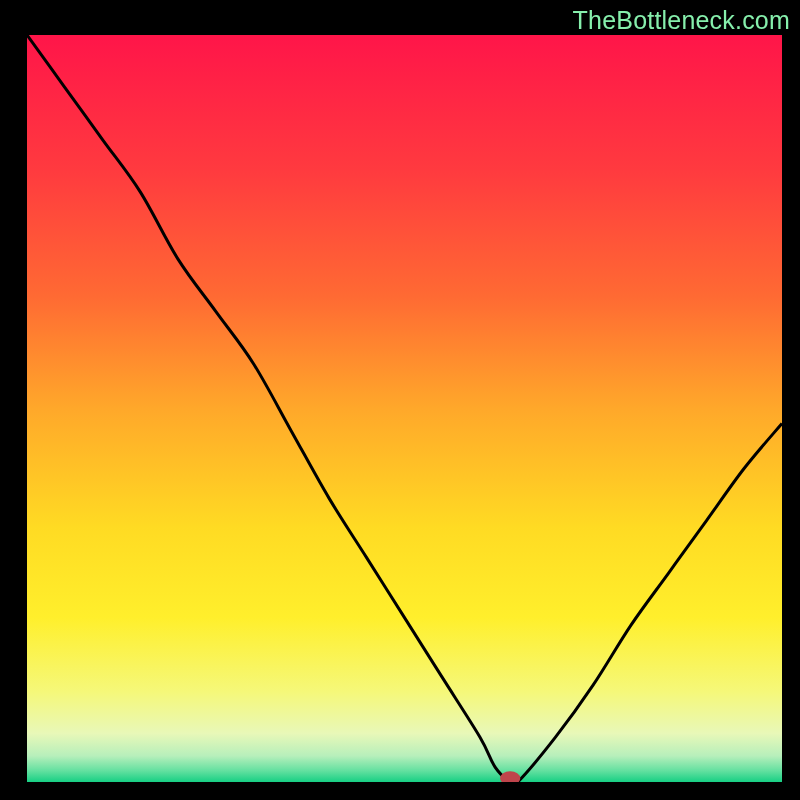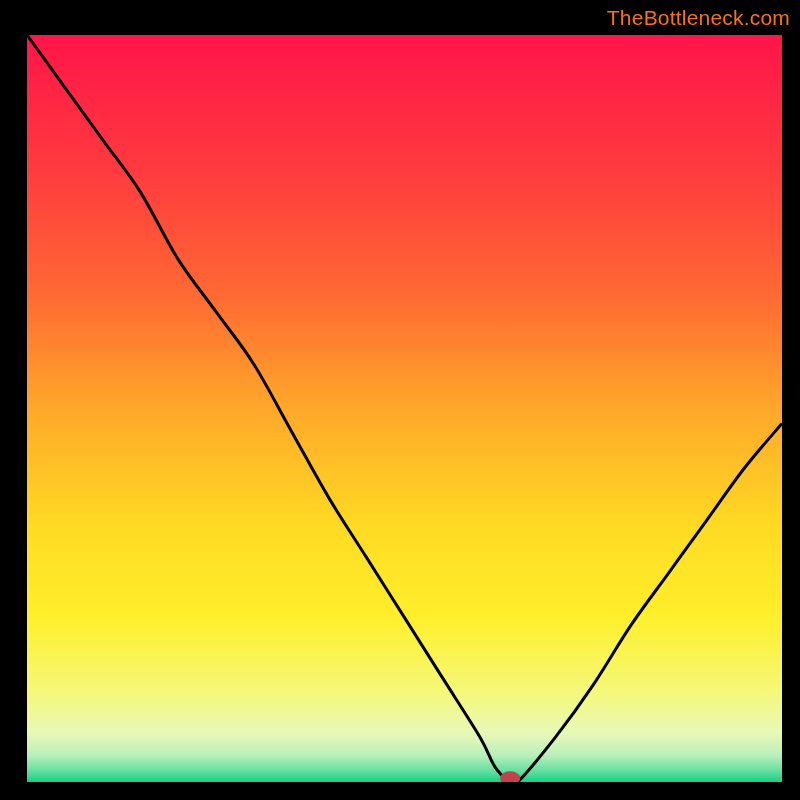--- a/index.html
+++ b/index.html
@@ -14,22 +14,22 @@
 .chart-outer {
   width: 800px;
   height: 800px;
   background: #000;
   position: relative;
 }
 .watermark {
   position: absolute;
   top: 6px;
   right: 10px;
-  font-size: 21px;
-  color: #f97316;
+  font-size: 25px;
+  color: #86efac;
   font-weight: 500;
   letter-spacing: 0.2px;
 }
 .plot-area {
   position: absolute;
   left: 27px;
   top: 35px;
   width: 755px;
   height: 747px;
 }

